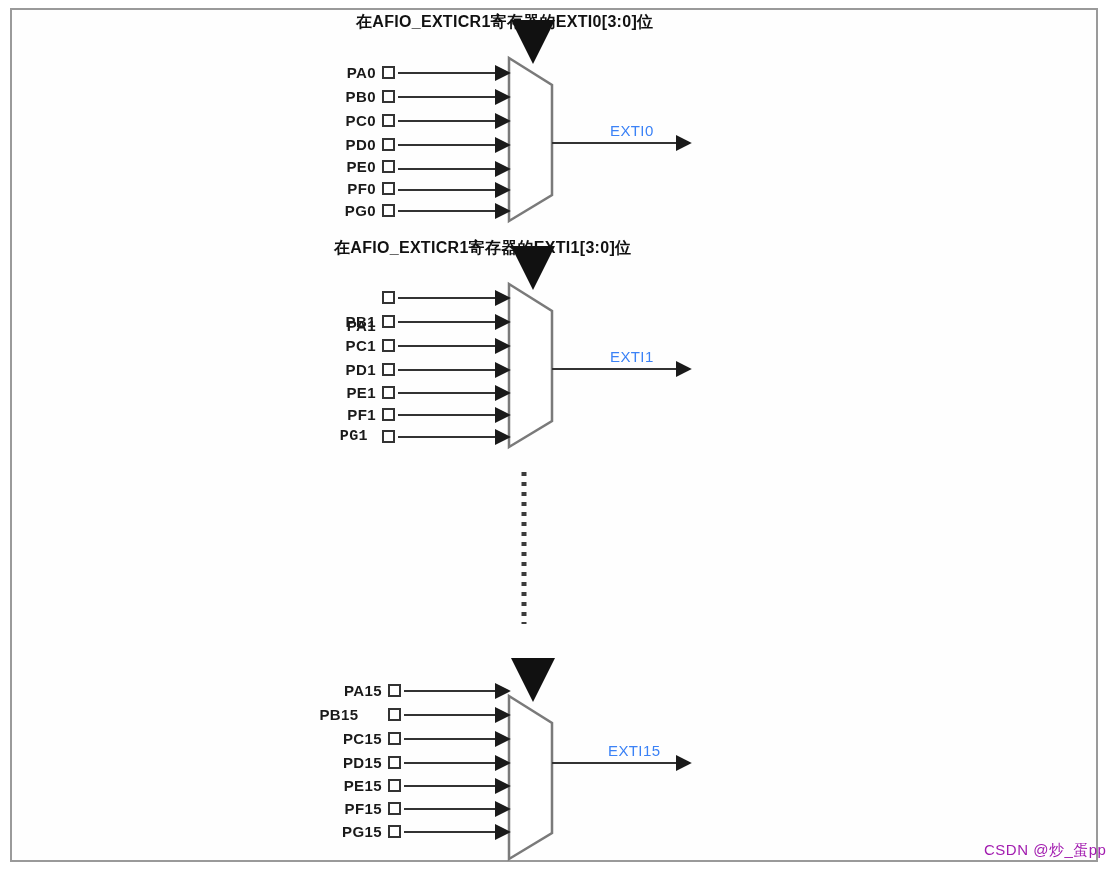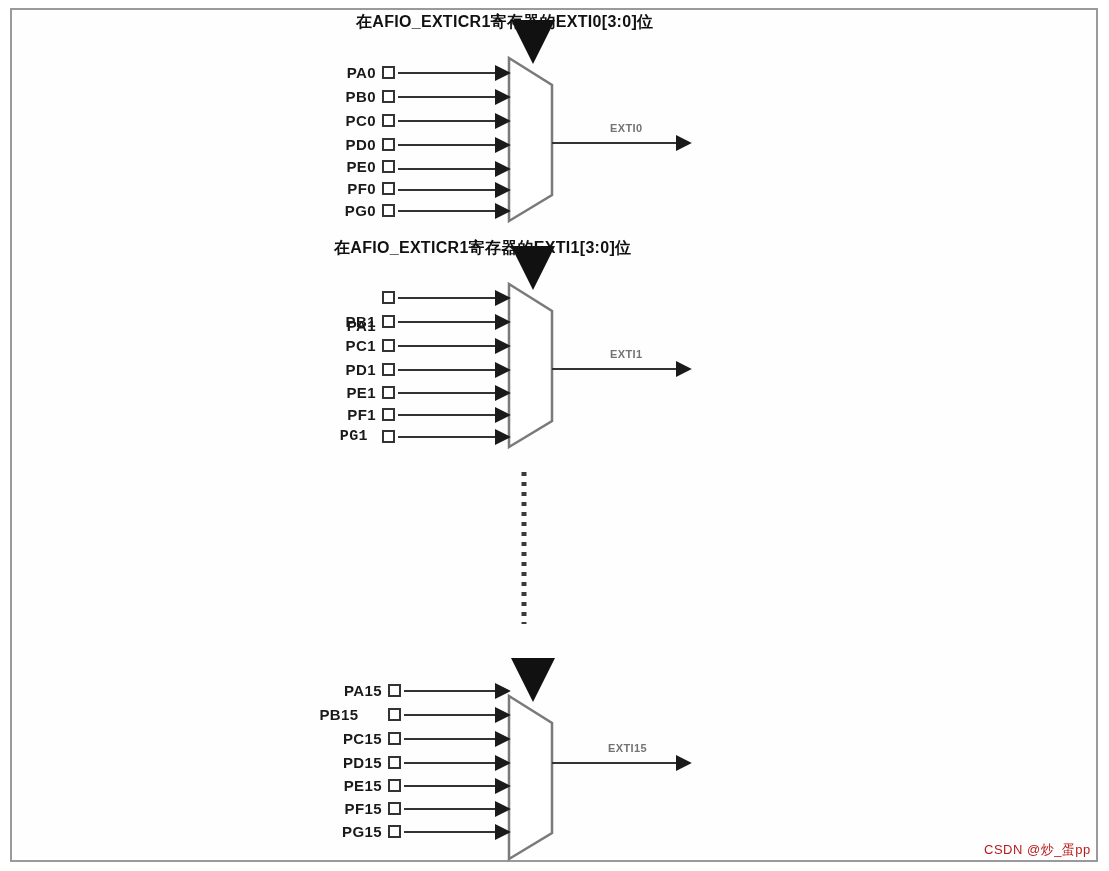--- a/index.html
+++ b/index.html
@@ -44,43 +44,43 @@
     white-space: nowrap;
     font-weight: bold;
     font-size: 15px;
     color: #1a1a1a;
     text-align: right;
     letter-spacing: 0.4px;
   }
   .out-label {
     position: absolute;
     white-space: nowrap;
-    font-weight: bold;
-    font-size: 11px;
-    color: #737373;
+    font-weight: normal;
+    font-size: 15px;
+    color: #3b82f6;
     letter-spacing: 0.4px;
   }
   .pad {
     position: absolute;
     width: 13px;
     height: 13px;
     border: 2px solid #333333;
     box-sizing: border-box;
     background: #ffffff;
   }
   svg.wires {
     position: absolute;
     left: 0;
     top: 0;
     overflow: visible;
   }
   .watermark {
     position: absolute;
-    font-size: 13px;
-    color: #b91c1c;
+    font-size: 15px;
+    color: #a21caf;
     white-space: nowrap;
     letter-spacing: 0.5px;
   }
 </style>
 </head>
 <body>
 
 <div id="page">
   <div id="figure-frame"></div>
 

